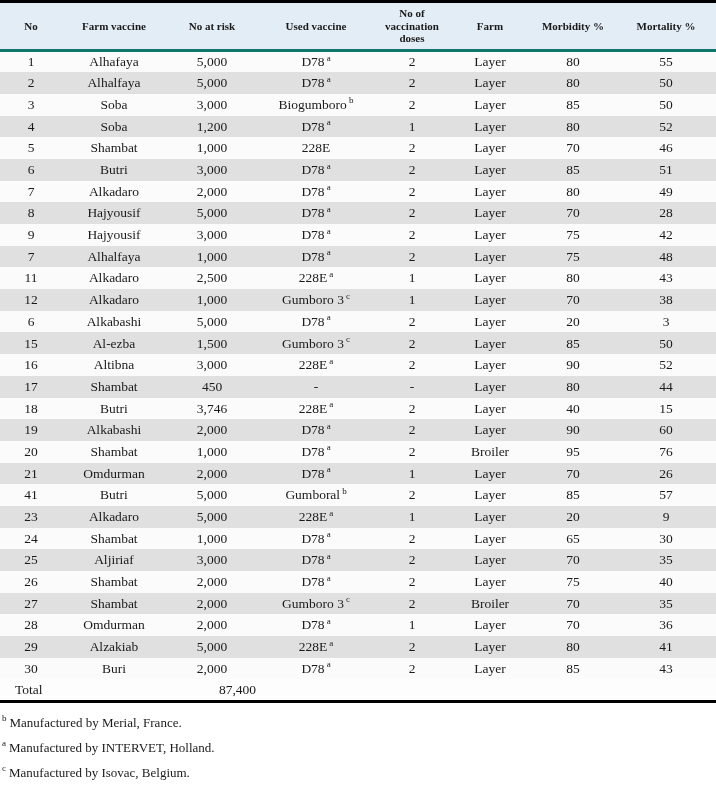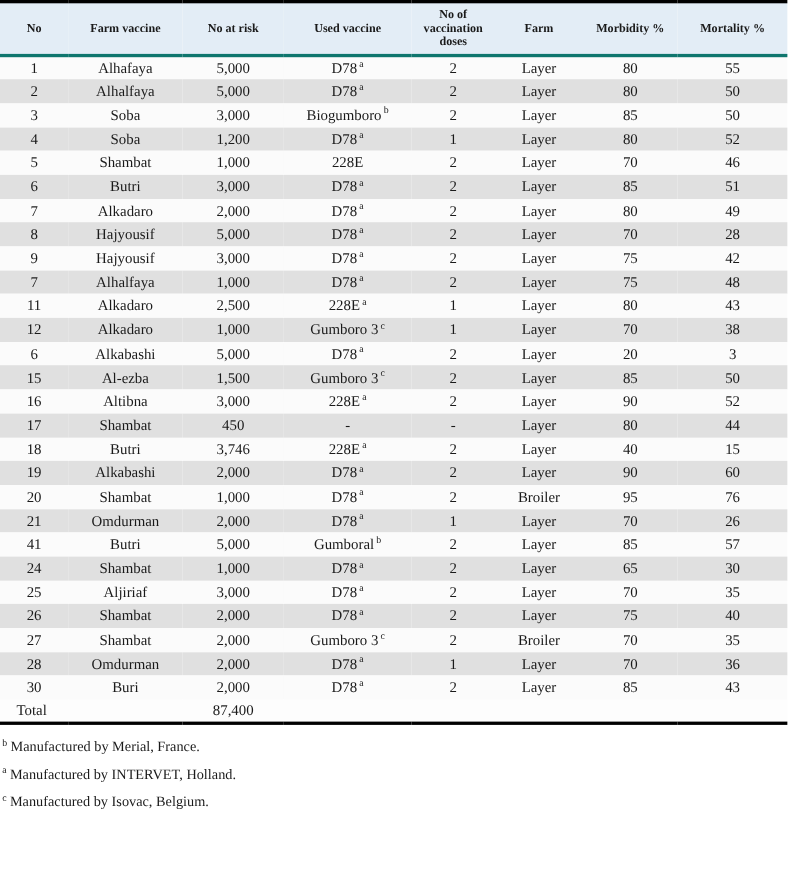--- a/index.html
+++ b/index.html
@@ -47,21 +47,21 @@
     vertical-align: middle;
     height: 21.7px;
     padding: 0 2px;
     line-height: 1;
     white-space: nowrap;
   }
   tbody tr:nth-child(odd)  { background: #fbfbfb; }
   tbody tr:nth-child(even) { background: #e0e0e0; }
 
   tbody tr.total-row { background: #fdfdfd; }
-  tbody tr.total-row td { border-bottom: 3px solid #000; }
+  tbody tr.total-row td { border-bottom: 3px solid #000; text-align: right; }
   tbody tr.total-row td.total-label { text-align: left; padding-left: 15px; margin-top: 20px; }
 
   sup.fn-mark {
     font-size: 9px;
     line-height: 0;
     vertical-align: super;
     margin-left: 2px;
   }
 
   .footnotes { padding: 7px 2px 0 2px; }
@@ -305,20 +305,30 @@
           <td>41</td>
           <td>Butri</td>
           <td>5,000</td>
           <td>Gumboral<sup class="fn-mark">b</sup></td>
           <td>2</td>
           <td>Layer</td>
           <td>85</td>
           <td>57</td>
         </tr>
         <tr>
+          <td>23</td>
+          <td>Alkadaro</td>
+          <td>5,000</td>
+          <td>228E<sup class="fn-mark">a</sup></td>
+          <td>1</td>
+          <td>Layer</td>
+          <td>20</td>
+          <td>9</td>
+        </tr>
+        <tr>
           <td>24</td>
           <td>Shambat</td>
           <td>1,000</td>
           <td>D78<sup class="fn-mark">a</sup></td>
           <td>2</td>
           <td>Layer</td>
           <td>65</td>
           <td>30</td>
         </tr>
         <tr>
@@ -353,20 +363,30 @@
         </tr>
         <tr>
           <td>28</td>
           <td>Omdurman</td>
           <td>2,000</td>
           <td>D78<sup class="fn-mark">a</sup></td>
           <td>1</td>
           <td>Layer</td>
           <td>70</td>
           <td>36</td>
+        </tr>
+        <tr>
+          <td>29</td>
+          <td>Alzakiab</td>
+          <td>5,000</td>
+          <td>228E<sup class="fn-mark">a</sup></td>
+          <td>2</td>
+          <td>Layer</td>
+          <td>80</td>
+          <td>41</td>
         </tr>
         <tr>
           <td>30</td>
           <td>Buri</td>
           <td>2,000</td>
           <td>D78<sup class="fn-mark">a</sup></td>
           <td>2</td>
           <td>Layer</td>
           <td>85</td>
           <td>43</td>

